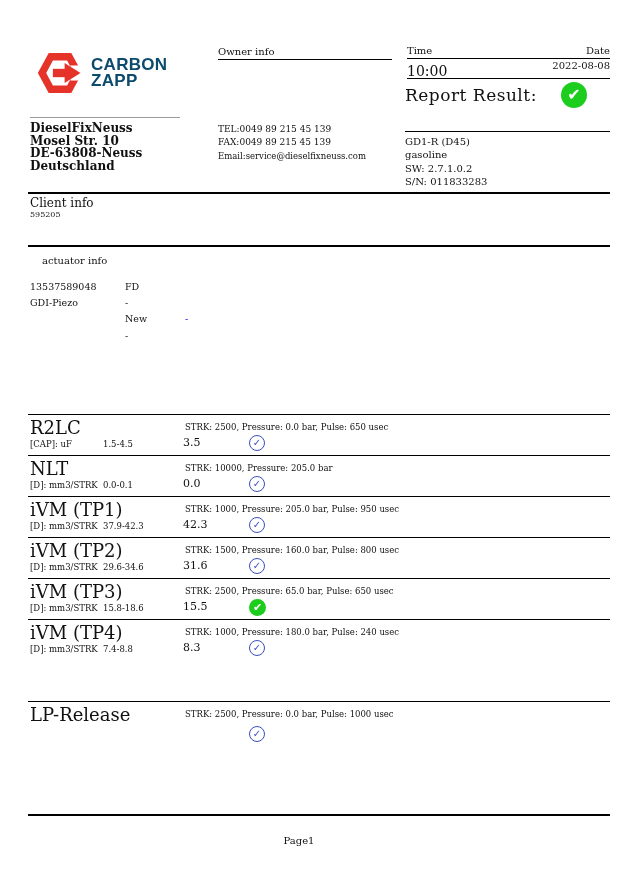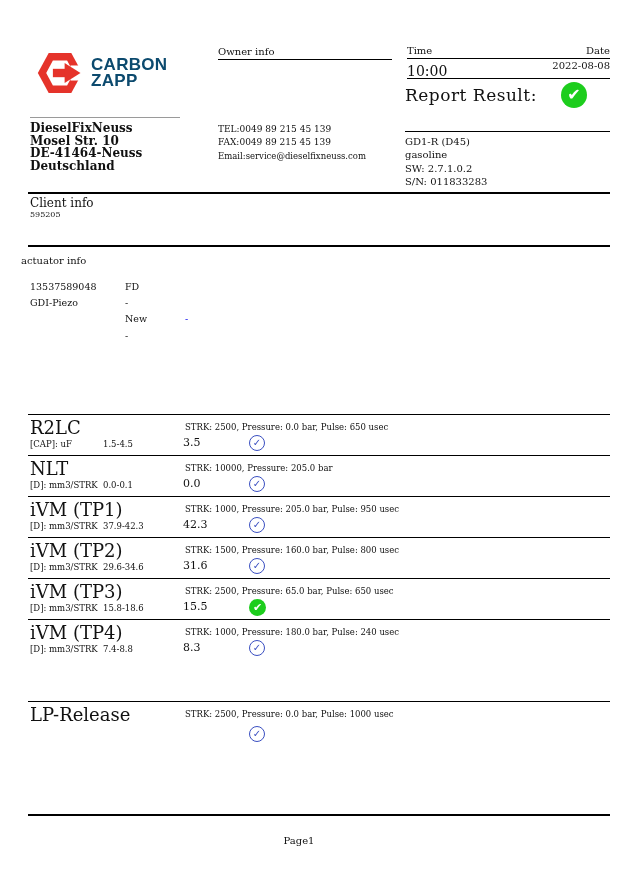--- a/index.html
+++ b/index.html
@@ -37,21 +37,21 @@
   .result-icon::after{content:"\2714";}
   .addr{left:30px;top:122px;font-size:12px;font-weight:bold;line-height:12.6px;}
   .telfax{left:218px;top:123px;font-size:9px;line-height:13px;}
   .email{left:218px;top:151px;font-size:8.5px;}
   .machine{left:405px;top:136px;font-size:10px;line-height:12.5px;}
   .machine .gap{height:2px;}
 
   
   .client-label{left:30px;top:196px;font-size:12px;}
   .client-id{left:30px;top:210px;font-size:8px;text-align:center;}
-  .actuator-label{left:21px;top:255px;font-size:10px;}
+  .actuator-label{left:42px;top:255px;font-size:10px;}
   .act-grid{left:30px;top:281px;width:400px;font-size:9.5px;}
   .act-row{display:flex;height:16.2px;align-items:flex-start;}
   .act-c1{width:95px;}
   .act-c2{width:60px;}
   .act-c3{flex:1;}
   .blue-dash{color:var(--dash-blue);}
 
   
   .trow{position:absolute;left:28px;width:582px;height:41px;border-top:1.5px solid #000;}
   .trow-title{position:absolute;left:2px;top:2px;font-size:18px;}
@@ -103,21 +103,21 @@
   <div class="abs date-value">2022-08-08</div>
   <div class="hline" style="left:407px;top:78px;width:203px;"></div>
 
   <div class="abs report-result">Report Result:</div>
   <div class="abs result-icon"></div>
 
   <div class="hline gray" style="left:30px;top:117px;width:150px;"></div>
   <div class="abs addr">
     <div>DieselFixNeuss</div>
     <div>Mosel Str. 10</div>
-    <div>DE-41464-Neuss</div>
+    <div>DE-63808-Neuss</div>
     <div>Deutschland</div>
   </div>
 
   <div class="abs telfax">
     <div>TEL:0049 89 215 45 139</div>
     <div>FAX:0049 89 215 45 139</div>
   </div>
   <div class="abs email">Email:service@dieselfixneuss.com</div>
 
   <div class="hline" style="left:405px;top:131px;width:205px;"></div>

